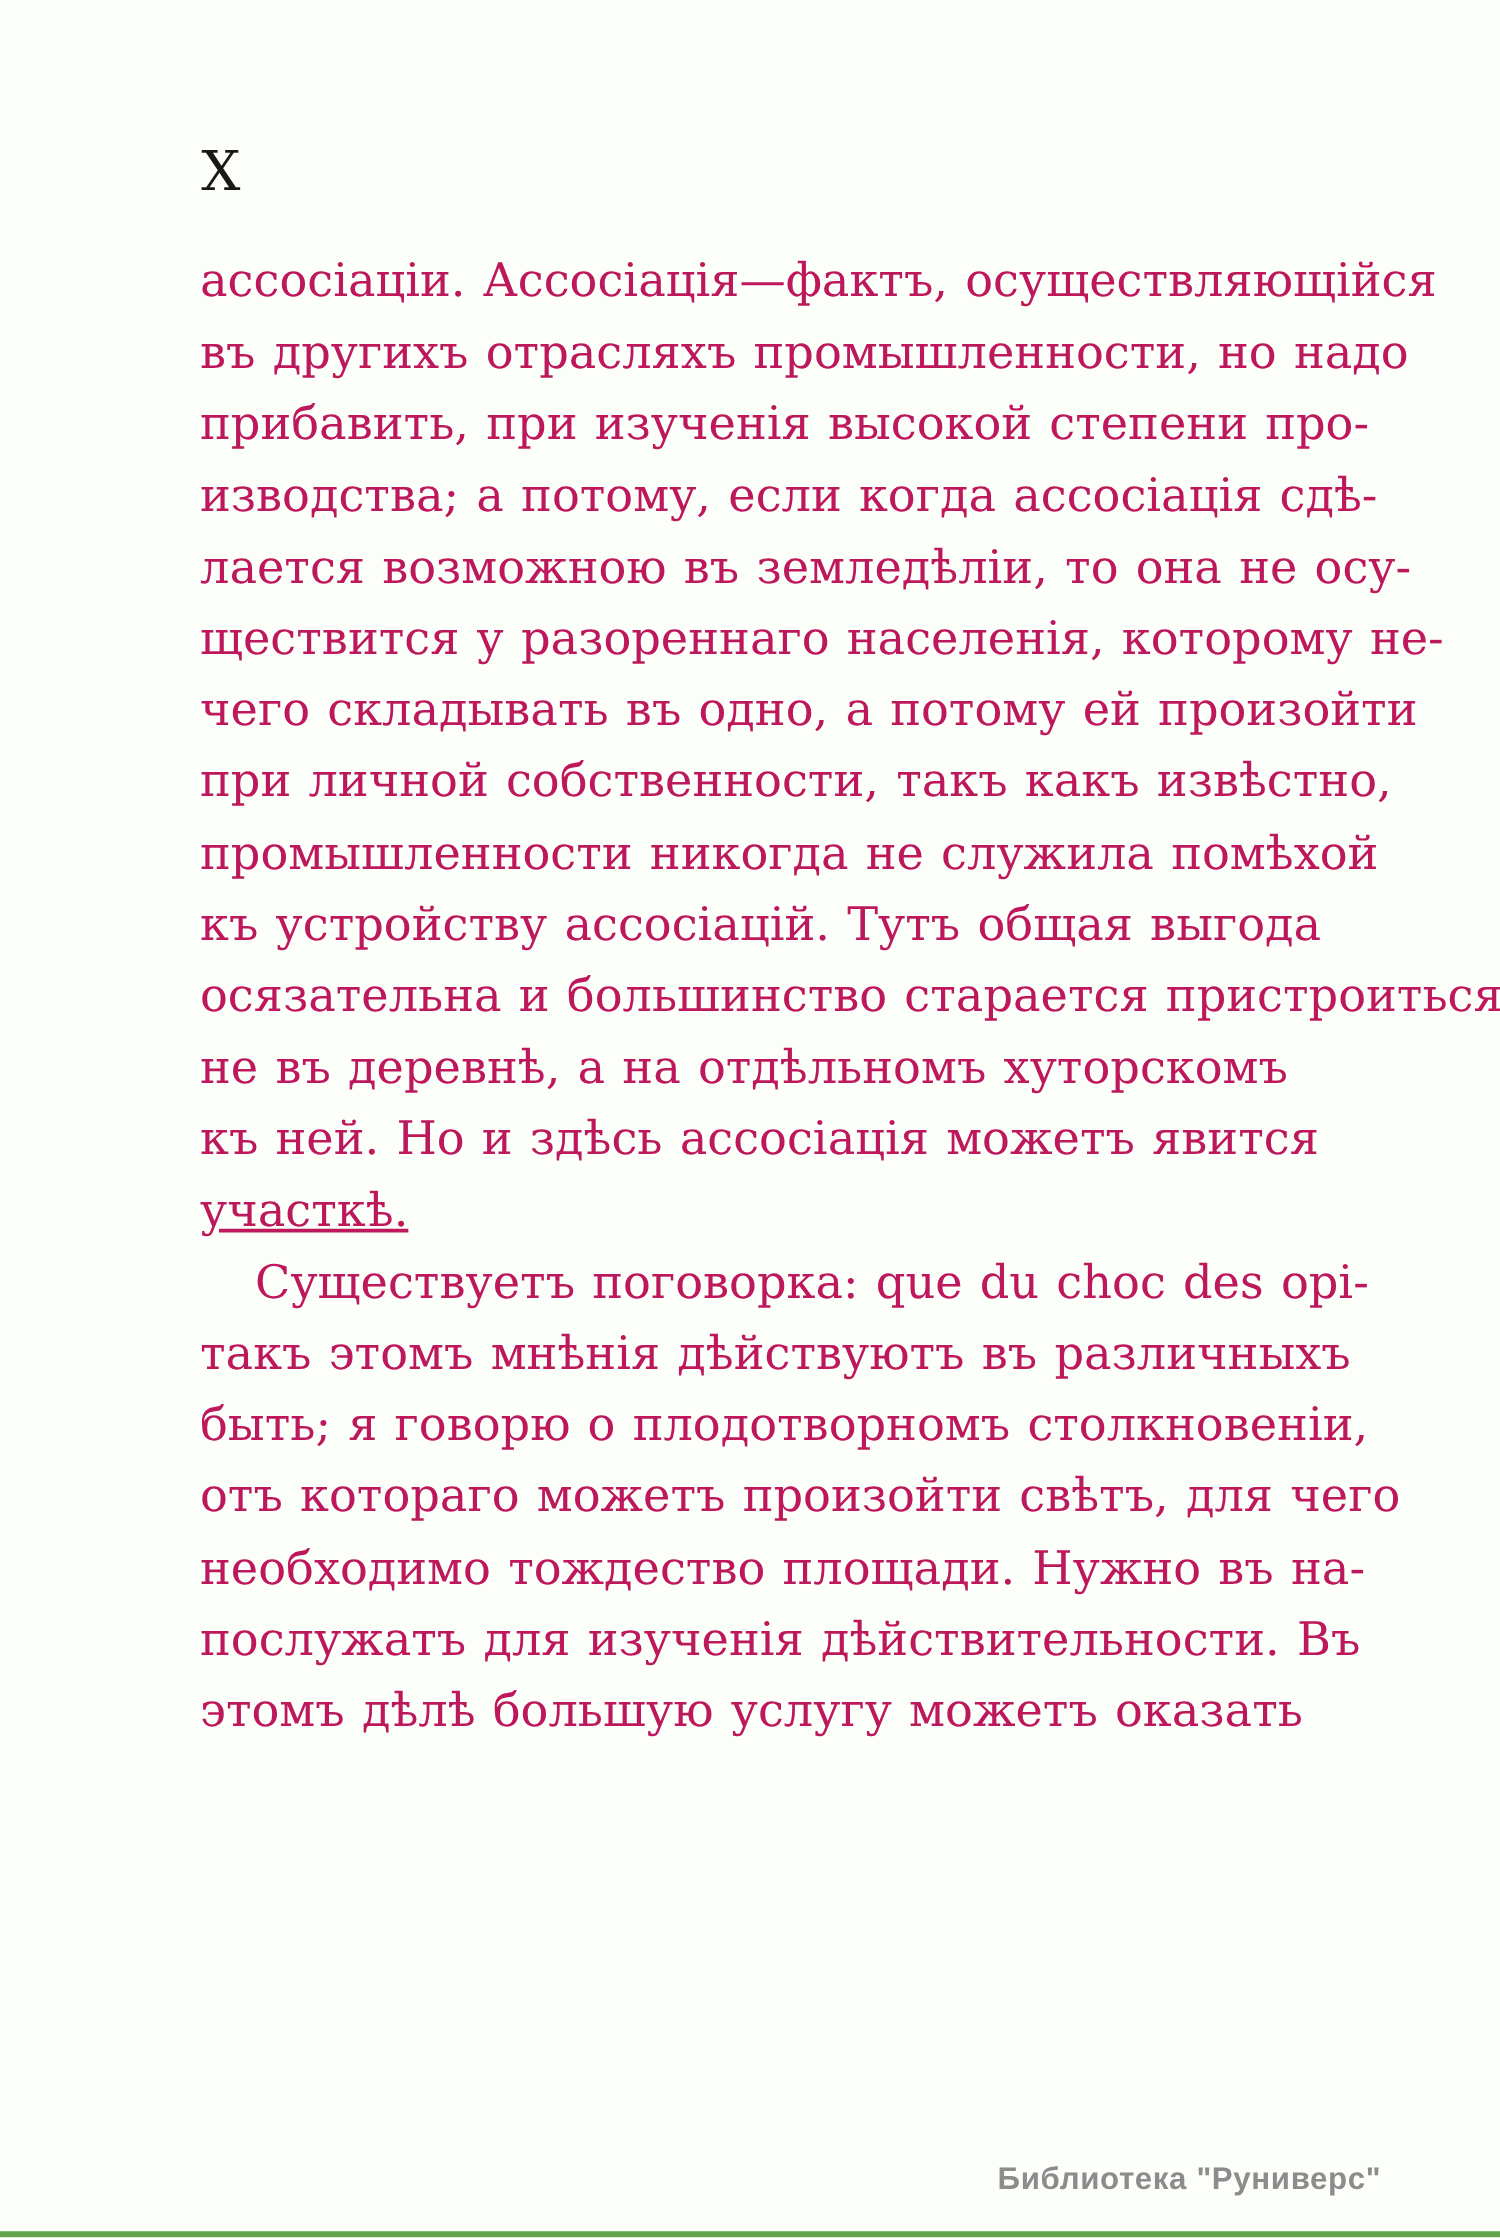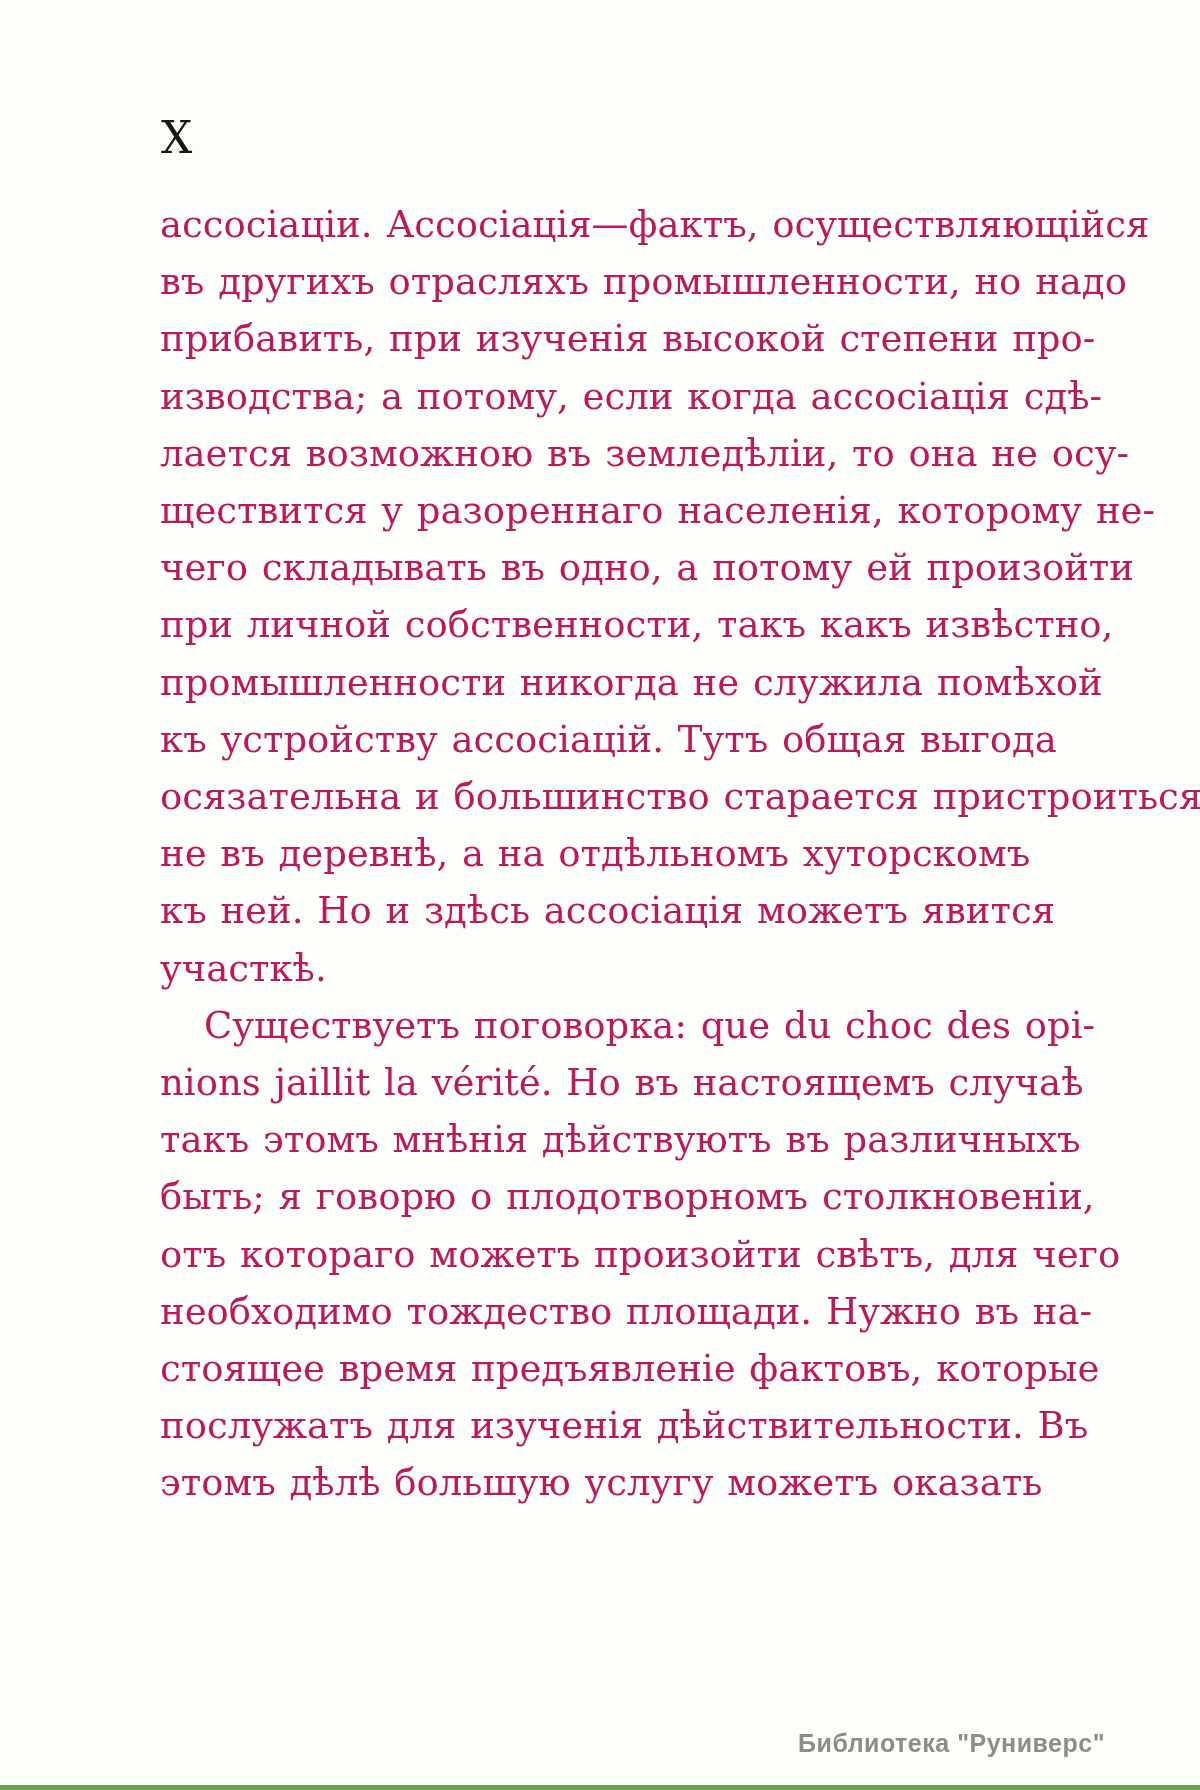--- a/index.html
+++ b/index.html
@@ -45,20 +45,21 @@
     white-space: nowrap;
     text-align: justify;
     text-align-last: justify;
     word-spacing: 2px;
     color: #be185d;
   }
 
   .line.short {
     text-align: left;
     text-align-last: left;
+    text-decoration: underline;
   }
 
   .line.indent {
     text-indent: 44px;
   }
 
   .watermark {
     position: absolute;
     top: 1729px;
     right: 95px;
@@ -99,26 +100,24 @@
       <span class="line">промышленности никогда не служила помѣхой</span>
       <span class="line">къ устройству ассосіацій. Тутъ общая выгода</span>
       <span class="line">осязательна и большинство старается пристроиться</span>
       <span class="line">не въ деревнѣ, а на отдѣльномъ хуторскомъ</span>
       <span class="line">къ ней. Но и здѣсь ассосіація можетъ явится</span>
       <span class="line short">участкѣ.</span>
     </div>
 
     <div class="paragraph">
       <span class="line indent">Существуетъ поговорка: que du choc des opi-</span>
-      <span class="line">nions jaillit la vérité. Но въ настоящемъ случаѣ</span>
       <span class="line">такъ этомъ мнѣнія дѣйствуютъ въ различныхъ</span>
       <span class="line">быть; я говорю о плодотворномъ столкновеніи,</span>
       <span class="line">отъ котораго можетъ произойти свѣтъ, для чего</span>
       <span class="line">необходимо тождество площади. Нужно въ на-</span>
-      <span class="line">стоящее время предъявленіе фактовъ, которые</span>
       <span class="line">послужатъ для изученія дѣйствительности. Въ</span>
       <span class="line">этомъ дѣлѣ большую услугу можетъ оказать</span>
     </div>
 
   </div>
 
   <div class="watermark">Библиотека "Руниверс"</div>
 
   <div class="bottom-rule"></div>
 

